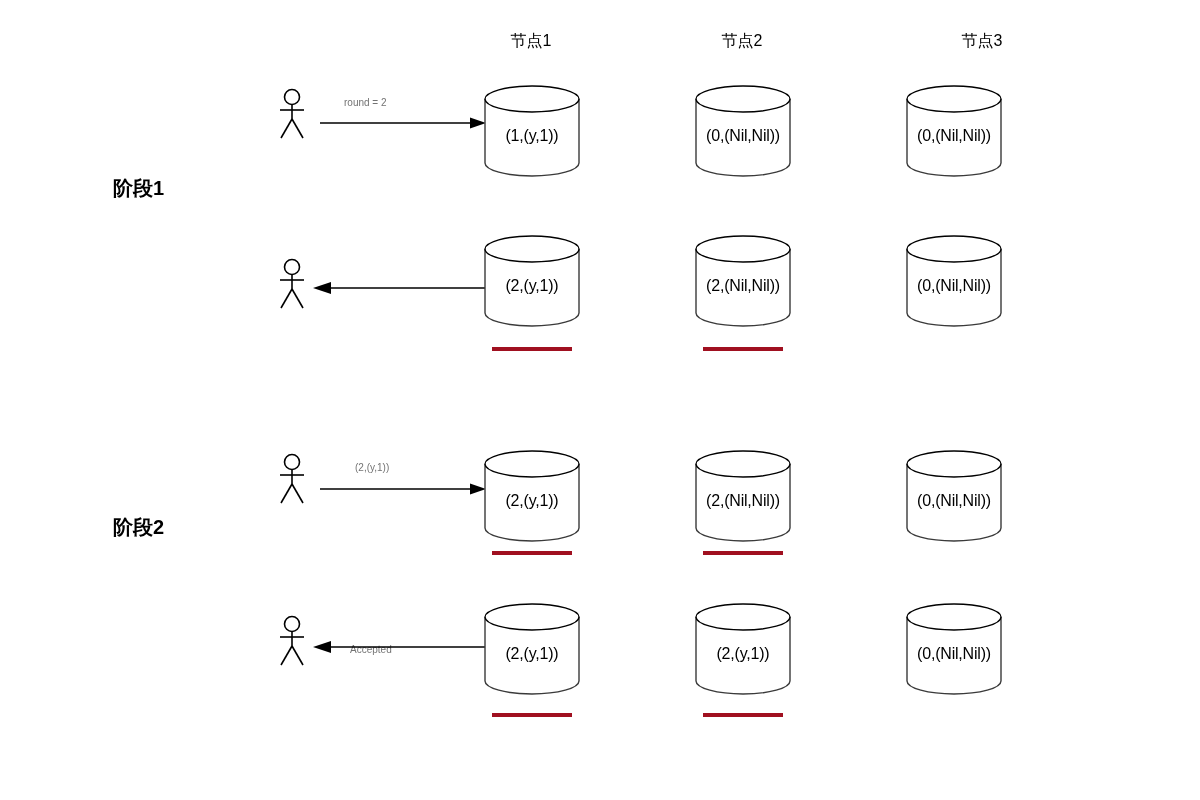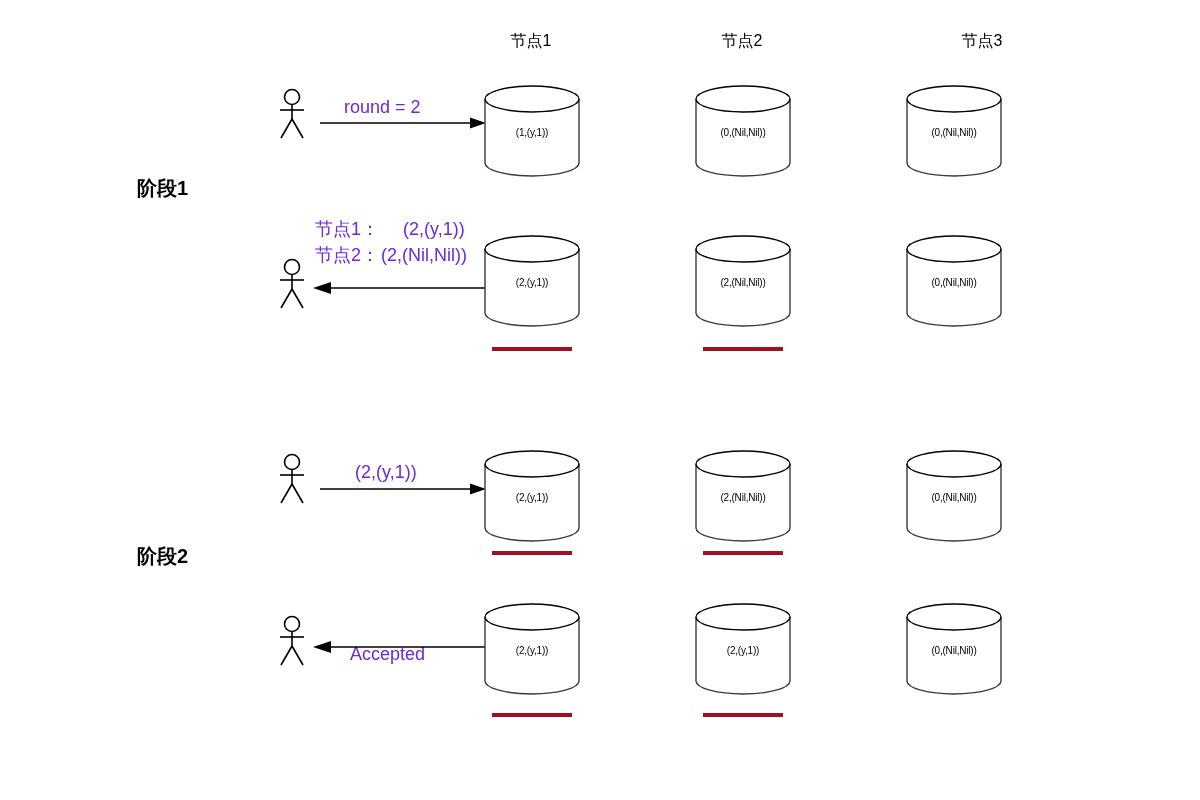--- a/index.html
+++ b/index.html
@@ -30,36 +30,35 @@
     width: 120px;
     white-space: nowrap;
   }
 
   
   .phase-label {
     font-size: 20px;
     font-weight: bold;
     color: #000;
     white-space: nowrap;
-    margin-left: 24px;
   }
 
   
   .cyl {
     width: 96px;
     height: 92px;
   }
   .cyl svg { display: block; overflow: visible; }
   .cyl-value {
     position: absolute;
     left: 0;
     width: 96px;
     top: 42px;
     text-align: center;
-    font-size: 10px;
+    font-size: 16px;
     color: #000;
     white-space: nowrap;
     letter-spacing: -0.2px;
   }
 
   
   .underline {
     width: 80px;
     height: 4px;
     background: #a01020;
@@ -67,40 +66,41 @@
 
   
   .actor { width: 34px; height: 52px; }
   .actor svg { display: block; }
 
   
   .arrow svg { display: block; overflow: visible; }
 
   
   .arrow-label {
-    font-size: 18px;
-    color: #6d28d9;
-    white-space: nowrap;
+    font-size: 10px;
+    color: #737373;
+    white-space: nowrap;
+    text-align: center;
   }
   .label-two-line { line-height: 26px; }
   .label-row { display: block; white-space: nowrap; }
   .lbl-key { display: inline-block; }
   .lbl-val { display: inline-block; }
 </style>
 </head>
 <body>
 
 <div id="canvas">
 
   <div class="abs col-header" style="left:471px; top:31px;">节点1</div>
   <div class="abs col-header" style="left:682px; top:31px;">节点2</div>
   <div class="abs col-header" style="left:922px; top:31px;">节点3</div>
 
   <div class="abs phase-label" style="left:113px; top:175px;">阶段1</div>
-  <div class="abs phase-label" style="left:113px; top:543px;">阶段2</div>
+  <div class="abs phase-label" style="left:113px; top:514px;">阶段2</div>
 
   <div class="abs actor" style="left:275px; top:88px;">
     <svg width="34" height="52" viewBox="0 0 34 52">
       <circle cx="17" cy="9" r="7.5" fill="none" stroke="#000" stroke-width="1.6"></circle>
       <line x1="17" y1="17" x2="17" y2="33" stroke="#000" stroke-width="1.6"></line>
       <line x1="5" y1="22" x2="29" y2="22" stroke="#000" stroke-width="1.6"></line>
       <line x1="17" y1="31" x2="6" y2="50" stroke="#000" stroke-width="1.6"></line>
       <line x1="17" y1="31" x2="28" y2="50" stroke="#000" stroke-width="1.6"></line>
     </svg>
   </div>
@@ -139,28 +139,20 @@
   <div class="abs actor" style="left:275px; top:258px;">
     <svg width="34" height="52" viewBox="0 0 34 52">
       <circle cx="17" cy="9" r="7.5" fill="none" stroke="#000" stroke-width="1.6"></circle>
       <line x1="17" y1="17" x2="17" y2="33" stroke="#000" stroke-width="1.6"></line>
       <line x1="5" y1="22" x2="29" y2="22" stroke="#000" stroke-width="1.6"></line>
       <line x1="17" y1="31" x2="6" y2="50" stroke="#000" stroke-width="1.6"></line>
       <line x1="17" y1="31" x2="28" y2="50" stroke="#000" stroke-width="1.6"></line>
     </svg>
   </div>
 
-  <div class="abs arrow-label label-two-line" style="left:315px; top:216px;">
-    <span class="label-row">
-      <span class="lbl-key" style="width:62px;">节点1：</span><span class="lbl-val" style="margin-left:26px;">(2,(y,1))</span>
-    </span>
-    <span class="label-row">
-      <span class="lbl-key" style="width:62px;">节点2：</span><span class="lbl-val" style="margin-left:4px;">(2,(Nil,Nil))</span>
-    </span>
-  </div>
 
   <div class="abs arrow" style="left:313px; top:279px;">
     <svg width="172" height="18" viewBox="0 0 172 18">
       <line x1="18" y1="9" x2="172" y2="9" stroke="#000" stroke-width="1.6"></line>
       <polygon points="0,9 18,3 18,15" fill="#000"></polygon>
     </svg>
   </div>
 
   <div class="abs cyl" style="left:484px; top:235px;">
     <svg width="96" height="92" viewBox="0 0 96 92">

